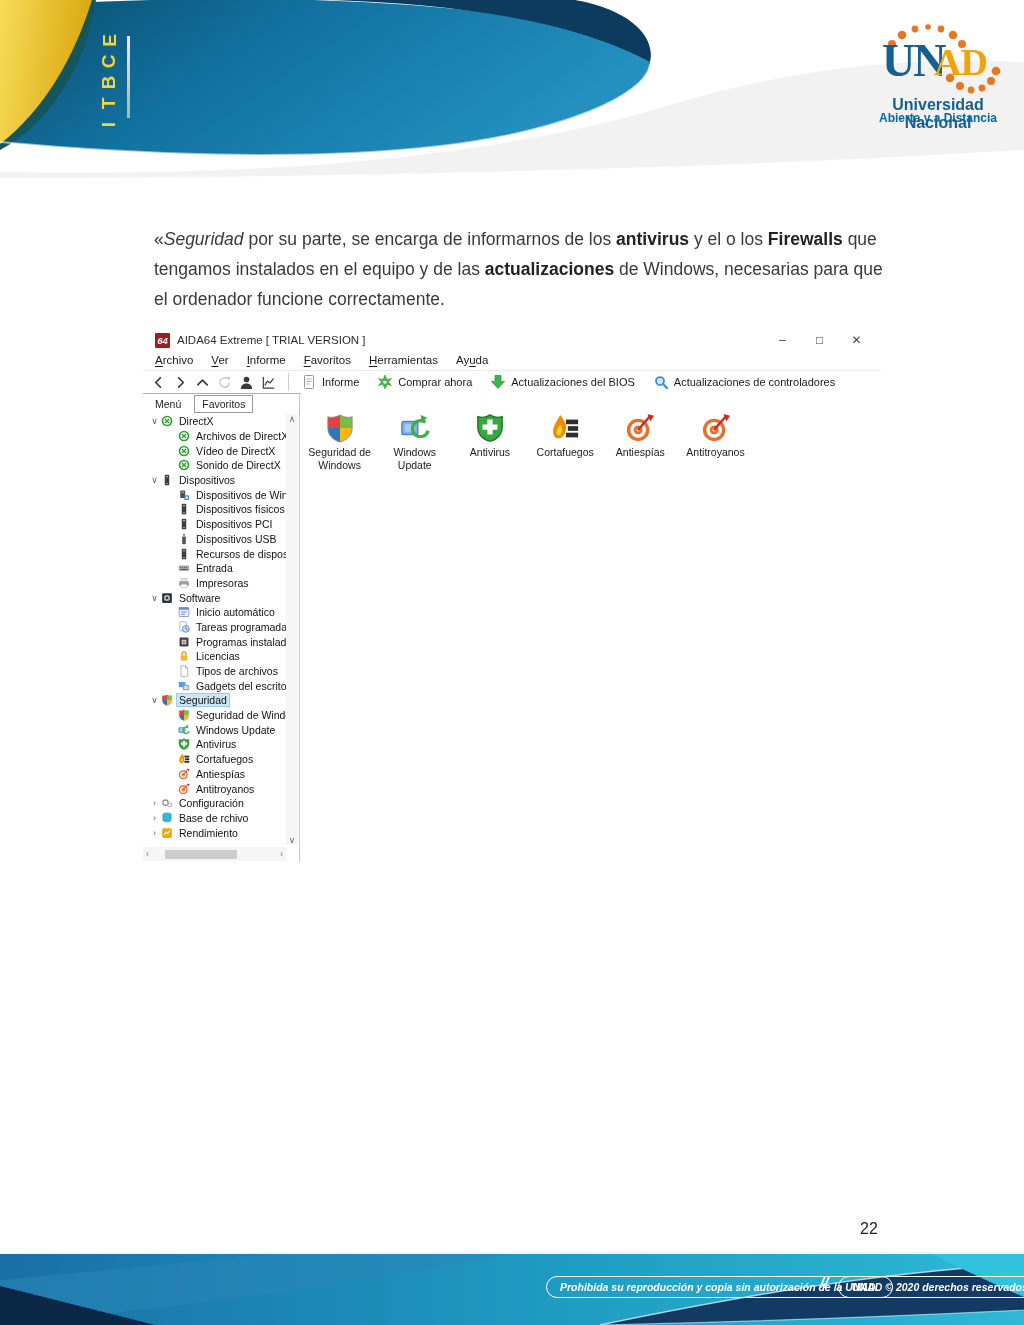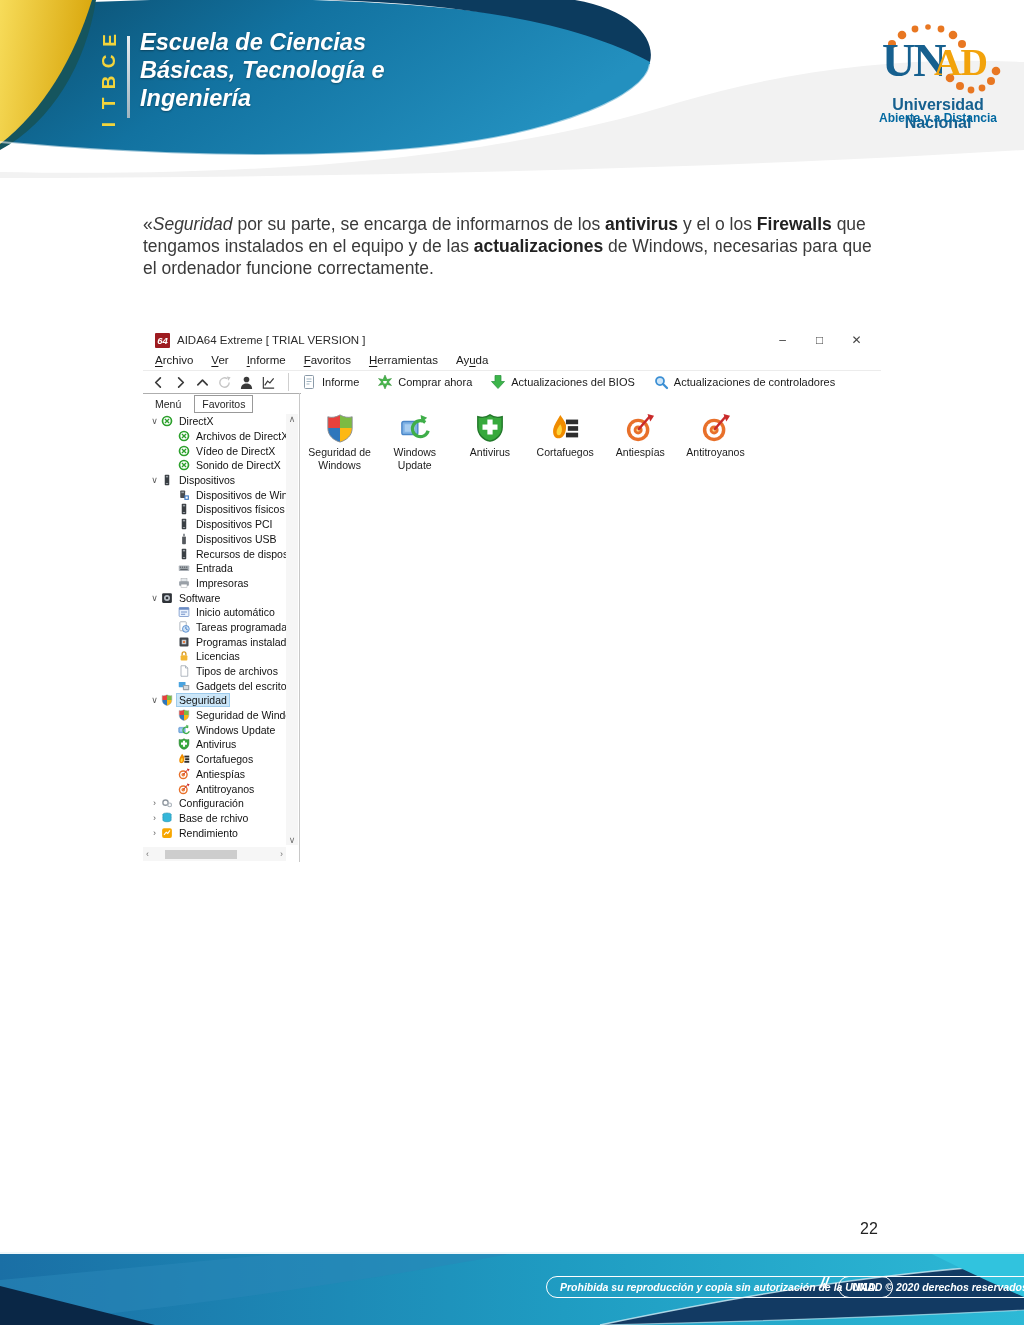--- a/index.html
+++ b/index.html
@@ -13,21 +13,21 @@
   .ecbti-col span{display:block;transform:rotate(-90deg);color:#f2d43c;font-weight:bold;font-size:19px;height:21px;line-height:21px;}
   .hdr-sep{position:absolute;left:127px;top:36px;width:2.5px;height:82px;background:linear-gradient(#e8eef2,#9fb4bf);}
   .school{position:absolute;left:140px;top:28px;color:#fff;font-style:italic;font-weight:bold;font-size:23.5px;line-height:28px;text-shadow:0 1px 2px rgba(0,0,0,.35);}
   .unad{position:absolute;left:872px;top:20px;width:132px;height:112px;}
   .unad .un{position:absolute;left:10px;top:14px;font-family:"Liberation Serif",serif;font-weight:bold;font-size:46px;color:#16608f;letter-spacing:-2px;}
   .unad .ad{position:absolute;left:62px;top:20px;font-family:"Liberation Serif",serif;font-weight:bold;font-size:38px;color:#f2a30c;letter-spacing:-1px;}
   .unad .l1{position:absolute;left:0;top:76px;width:132px;text-align:center;font-size:16px;font-weight:bold;color:#16608f;}
   .unad .l2{position:absolute;left:0;top:91px;width:132px;text-align:center;font-size:12px;font-weight:bold;color:#0369a1;}
 
   
-  .para{position:absolute;left:142px;top:212px;width:746px;font-size:17.5px;line-height:22px;color:#3a3a3a;margin:1px;}
+  .para{position:absolute;left:142px;top:212px;width:746px;font-size:17.5px;line-height:30px;color:#3a3a3a;margin:12px;}
   .st-i{font-style:italic;}
   .st-b{font-weight:bold;color:#222;}
 
   
   .win{position:absolute;left:143px;top:330px;width:738px;height:533px;background:#fff;font-size:11.5px;color:#1f1f1f;}
   .tbar{position:absolute;left:0;top:0;width:738px;height:20px;display:flex;align-items:center;}
   .appico{width:15px;height:15px;background:#9e1b20;color:#fff;font-size:9.5px;font-weight:bold;font-style:italic;display:flex;align-items:center;justify-content:center;margin:0 7px 0 12px;border-radius:1px;}
   .ttext{font-size:11.5px;color:#2b2b2b;}
   .wctl{position:absolute;right:6px;top:0;height:20px;display:flex;align-items:center;gap:0;}
   .wbtn{width:37px;text-align:center;color:#444;font-size:12px;cursor:default;}
@@ -263,26 +263,20 @@
     </svg>
     <div class="ecbti-col">
 
     <span>E</span>
         <span>C</span>
         <span>B</span>
         <span>T</span>
         <span>I</span>
       </div>
     <div class="hdr-sep"></div>
-    <div class="school">
-
-    <div>Escuela de Ciencias</div>
-        <div>Básicas, Tecnología e</div>
-        <div>Ingeniería</div>
-      </div>
     <div class="unad">
       <svg width="132" height="112" viewBox="0 0 132 112">
         <g fill="#e87722">
           <circle cx="20" cy="24" r="4"></circle>
             <circle cx="30" cy="15" r="4.3"></circle>
             <circle cx="43" cy="9" r="3.4"></circle>
           <circle cx="56" cy="7" r="2.8"></circle>
             <circle cx="69" cy="9" r="3.4"></circle>
             <circle cx="81" cy="15" r="4.3"></circle>
             <circle cx="90" cy="24" r="4"></circle>

